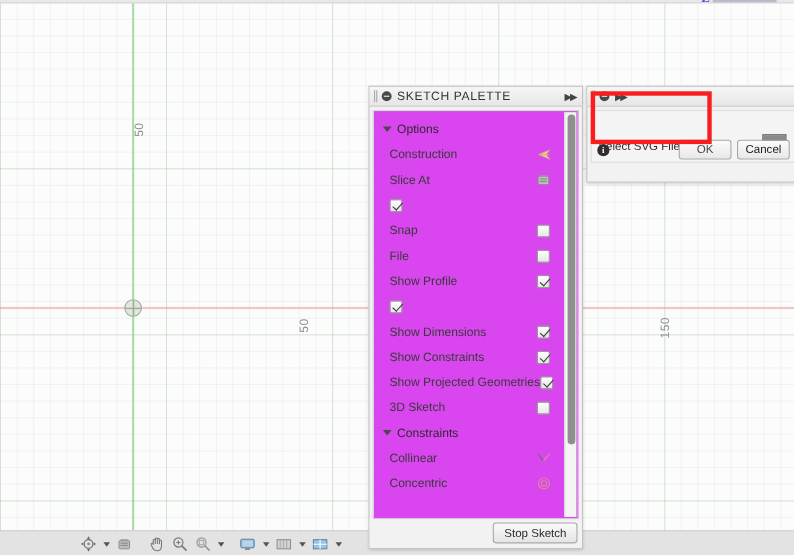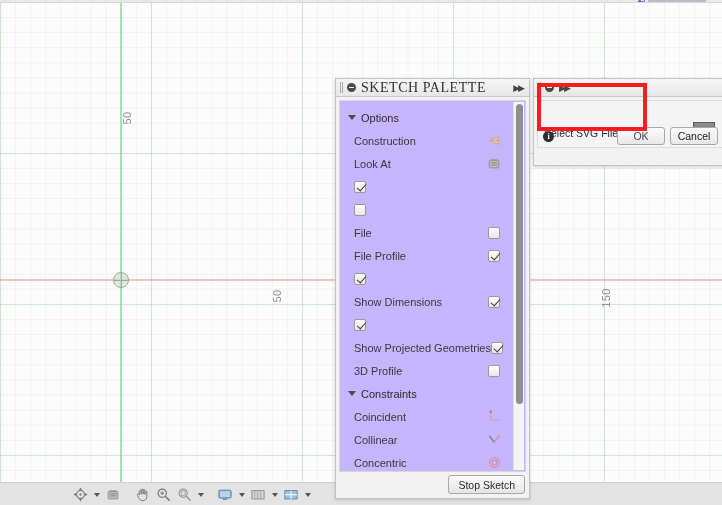--- a/index.html
+++ b/index.html
@@ -191,39 +191,39 @@
     flex: none;
   }
   .hdr-dot::after {
     content: "";
     position: absolute;
     left: 1.8px; top: 3.9px;
     width: 5.4px; height: 1.3px;
     background: #f0f0f0;
   }
   .hdr-title {
-    font-size: 14px;
+    font-size: 11px;
     color: #333;
     letter-spacing: 0.55px;
     flex: 1;
-    font-family: Liberation Serif, serif;
+    font-family: Liberation Sans, sans-serif;
   }
   .hdr-collapse {
     font-size: 9px;
     color: #444;
     letter-spacing: -2px;
     padding-right: 2px;
     cursor: default;
   }
 
   .palette-body {
     flex: 1;
     position: relative;
     overflow: hidden;
-    background: #c4b5fd;
+    background: #d946ef;
     border: 1px solid #d6d6d6;
     margin: 3px 3px 0 3px;
   }
   .rows {
     position: absolute;
     left: 0; top: 0; right: 13px;
     padding-top: 5px;
   }
   .section-head {
     display: flex;
@@ -546,87 +546,79 @@
           <span class="label">Construction</span>
           <span class="ico">
             <svg width="14" height="11" viewBox="0 0 16 12">
               <path d="M14.5 1.2 L3 6 L14.5 10.8 L11 6 Z" fill="#f0cdb3" stroke="#d9a074" stroke-width="1"></path>
               <line x1="3" y1="6" x2="14.5" y2="6" stroke="#d9a074" stroke-width="0.9"></line>
             </svg>
           </span>
         </div>
 
         <div class="row">
-          <span class="label">Look At</span>
+          <span class="label">Slice At</span>
           <span class="ico">
             <svg width="14" height="13" viewBox="0 0 16 15">
               <rect x="2.5" y="4" width="11" height="8.5" rx="1" fill="#bdbdbd" stroke="#8a8a8a" stroke-width="1"></rect>
               <rect x="3.8" y="2.6" width="8.4" height="1.8" rx="0.6" fill="#9a9a9a"></rect>
               <rect x="4.3" y="6" width="7.4" height="1.2" fill="#8d8d8d"></rect>
               <rect x="4.3" y="8.6" width="7.4" height="1.2" fill="#8d8d8d"></rect>
             </svg>
           </span>
         </div>
 
         <div class="row">
           <span class="cb on"></span>
         </div>
 
         <div class="row">
+          <span class="label">Snap</span>
           <span class="cb"></span>
         </div>
 
         <div class="row">
           <span class="label">File</span>
           <span class="cb"></span>
         </div>
 
         <div class="row">
-          <span class="label">File Profile</span>
+          <span class="label">Show Profile</span>
           <span class="cb on"></span>
         </div>
 
         <div class="row">
           <span class="cb on"></span>
         </div>
 
         <div class="row">
           <span class="label">Show Dimensions</span>
           <span class="cb on"></span>
         </div>
 
         <div class="row">
+          <span class="label">Show Constraints</span>
           <span class="cb on"></span>
         </div>
 
         <div class="row">
           <span class="label">Show Projected Geometries</span>
           <span class="cb on"></span>
         </div>
 
         <div class="row">
-          <span class="label">3D Profile</span>
+          <span class="label">3D Sketch</span>
           <span class="cb"></span>
         </div>
 
         <div class="section-head">
           <span class="tri"></span>
           <span>Constraints</span>
         </div>
 
-        <div class="row">
-          <span class="label">Coincident</span>
-          <span class="ico">
-            <svg width="13" height="13" viewBox="0 0 14 14">
-              <line x1="3" y1="1.5" x2="3" y2="11" stroke="#d89aa2" stroke-width="1.1"></line>
-              <line x1="3" y1="11" x2="12" y2="11" stroke="#d89aa2" stroke-width="1.1"></line>
-              <circle cx="3" cy="1.8" r="1.2" fill="#c0626f"></circle>
-            </svg>
-          </span>
-        </div>
 
         <div class="row">
           <span class="label">Collinear</span>
           <span class="ico">
             <svg width="13" height="13" viewBox="0 0 14 14">
               <line x1="1.5" y1="3" x2="6.5" y2="10" stroke="#6e6e6e" stroke-width="1.2"></line>
               <line x1="6.5" y1="10" x2="12.5" y2="2.5" stroke="#d98a96" stroke-width="1.2"></line>
             </svg>
           </span>
         </div>

